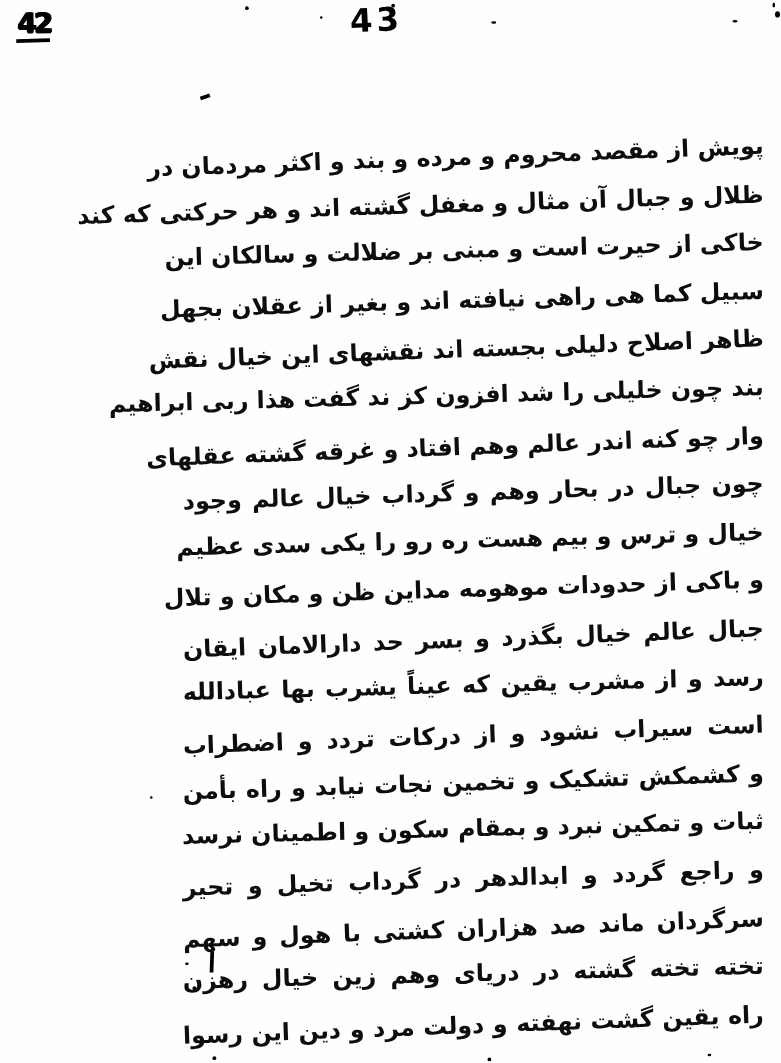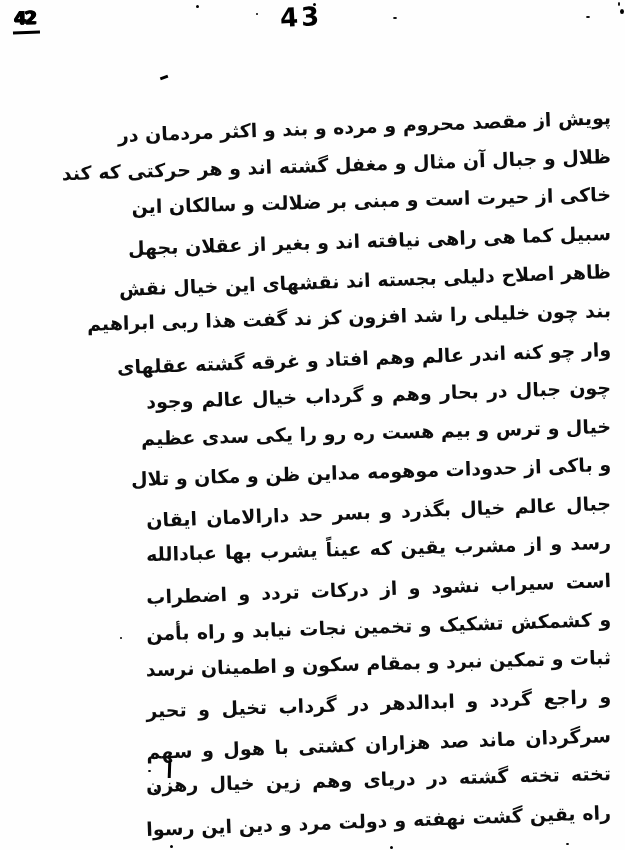--- a/index.html
+++ b/index.html
@@ -14,21 +14,21 @@
     background: #fefefe;
     overflow: hidden;
     font-family: "DejaVu Sans", sans-serif;
     color: #0b0b0b;
   }
   
   .corner-mark {
     position: absolute;
     left: 14px;
     top: 7px;
-    font-size: 18px;
+    font-size: 22px;
     font-weight: bold;
     letter-spacing: -2px;
     color: #000;
     text-shadow: 0.8px 0 #000, -0.8px 0 #000, 0 0.8px #000;
     transform: rotate(-1deg);
   }
   .corner-underline {
     position: absolute;
     left: 13px;
     top: 31px;

